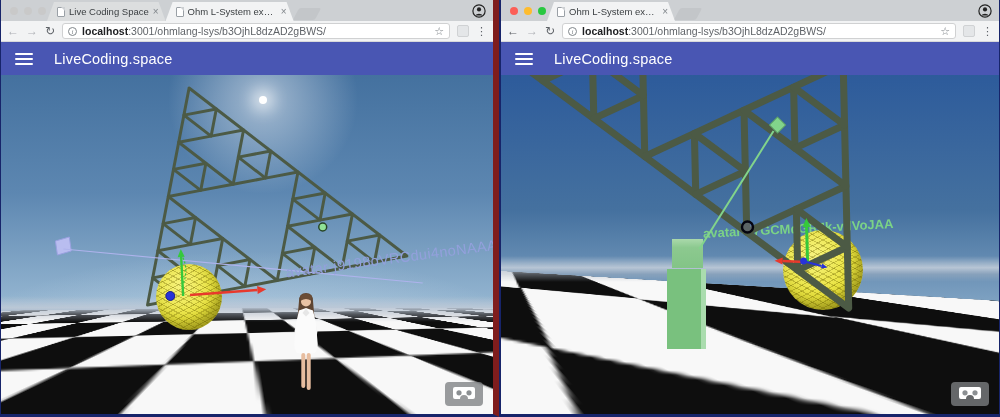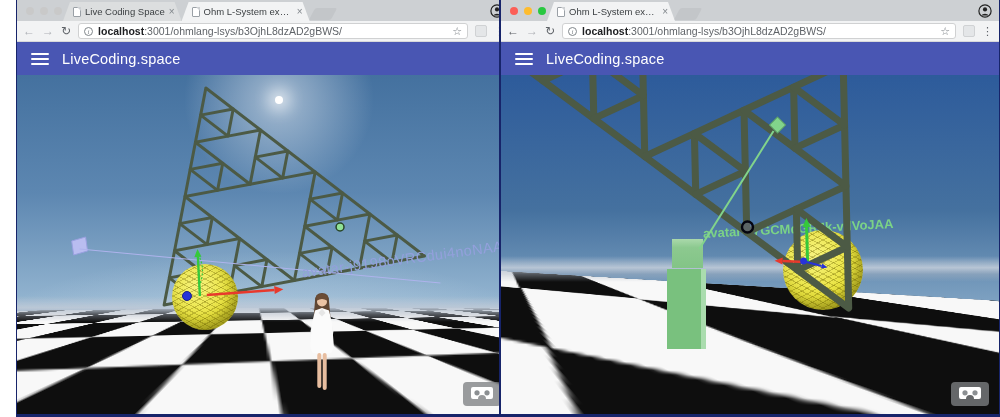--- a/index.html
+++ b/index.html
@@ -1,20 +1,20 @@
 <!DOCTYPE html>
 <html style="--app-header: #4956b3; --triangle: #4c5a45; --axis-red: #e8392c; --axis-green: #35c93b; --axis-blue: #2733d8; --pointer-lavender: #aeb3ec; --label-left: #93a0dc; --label-right: #7bd386; --diamond-green: #82d48b; --traffic-red: #fc5f57; --traffic-yellow: #febc2e; --traffic-green: #28c840; --traffic-inactive: #c9c9c9;"><head>
 <meta charset="utf-8">
 <style>
   html,body{margin:0;padding:0;background:#fff;}
   *{box-sizing:border-box;}
   .stage{position:relative;width:1000px;height:417px;overflow:hidden;background:#fff;
          font-family:"Liberation Sans","DejaVu Sans",sans-serif;}
   .win{position:absolute;top:0;height:417px;border-bottom:3px solid #17246a;background:#d2d4d6;}
-  .win-left{left:16px;width:499px;border-left:1px solid #17246a;border-right:4px solid #7f1d1d;}
+  .win-left{left:0;width:499px;border-left:1px solid #17246a;border-right:6px solid #7f1d1d;}
   .win-right{left:499px;width:501px;border-left:2px solid #17246a;border-right:1px solid #17246a;}
   
   .tabstrip{position:relative;height:21px;background:#cdd0d3;}
   .lights{position:absolute;left:9px;top:7px;display:flex;gap:6px;}
   .light{width:8px;height:8px;border-radius:50%;}
   .tabs{position:absolute;left:46px;top:0;height:21px;display:flex;align-items:flex-end;}
   .tab{position:relative;height:19px;min-width:118px;max-width:128px;display:flex;align-items:center;
        padding:0 7px 0 10px;clip-path:polygon(7px 0,calc(100% - 7px) 0,100% 100%,0 100%);}
   .tab.active{background:#f2f3f4;}
   .tab.inactive{background:#dcdedf;}
@@ -33,21 +33,21 @@
        font-size:7px;line-height:9px;text-align:center;font-style:italic;font-family:"Liberation Serif",serif;}
   .url-text{flex:1;font-size:10.5px;white-space:nowrap;overflow:hidden;color:#5f6368;}
   .url-host{color:#202124;font-weight:bold;}
   .star{flex:none;font-size:11px;color:#80868b;}
   .ext-icon{flex:none;width:12px;height:12px;border-radius:2px;background:#e4e6e8;border:1px solid #d0d2d4;}
   .menu-dots{flex:none;font-size:11px;color:#5f6368;letter-spacing:0;}
   
   .appbar{position:relative;height:33px;background:var(--app-header,#4956b3);display:flex;align-items:center;}
   .hamburger{width:18px;margin:0 0 0 14px;display:flex;flex-direction:column;gap:3px;}
   .hamburger i{display:block;height:2px;background:#fff;border-radius:1px;}
-  .app-title{color:#fff;font-size:14.5px;letter-spacing:.2px;margin-left:13px;}
+  .app-title{color:#fff;font-size:14.5px;letter-spacing:.2px;margin-left:21px;}
   
   .scene{position:relative;height:339px;overflow:hidden;}
   .sky{position:absolute;inset:0;}
   .sky-left{background:
      radial-gradient(circle at 262px 24px, rgba(255,255,255,.5), rgba(255,255,255,0) 95px),
      radial-gradient(120% 80% at 50% 100%, rgba(210,226,238,.9) 0%, rgba(210,226,238,0) 60%),
      linear-gradient(180deg,#44719f 0%,#5d87b1 35%,#95b6d1 68%,#cfdde9 100%);}
   .sky-right{background:
      linear-gradient(180deg,#2d5b9b 0%,#45719f 40%,#8fb0cc 75%,#c9d9e7 100%);}
   .sun{position:absolute;left:258px;top:21px;width:8px;height:8px;border-radius:50%;background:#fff;

